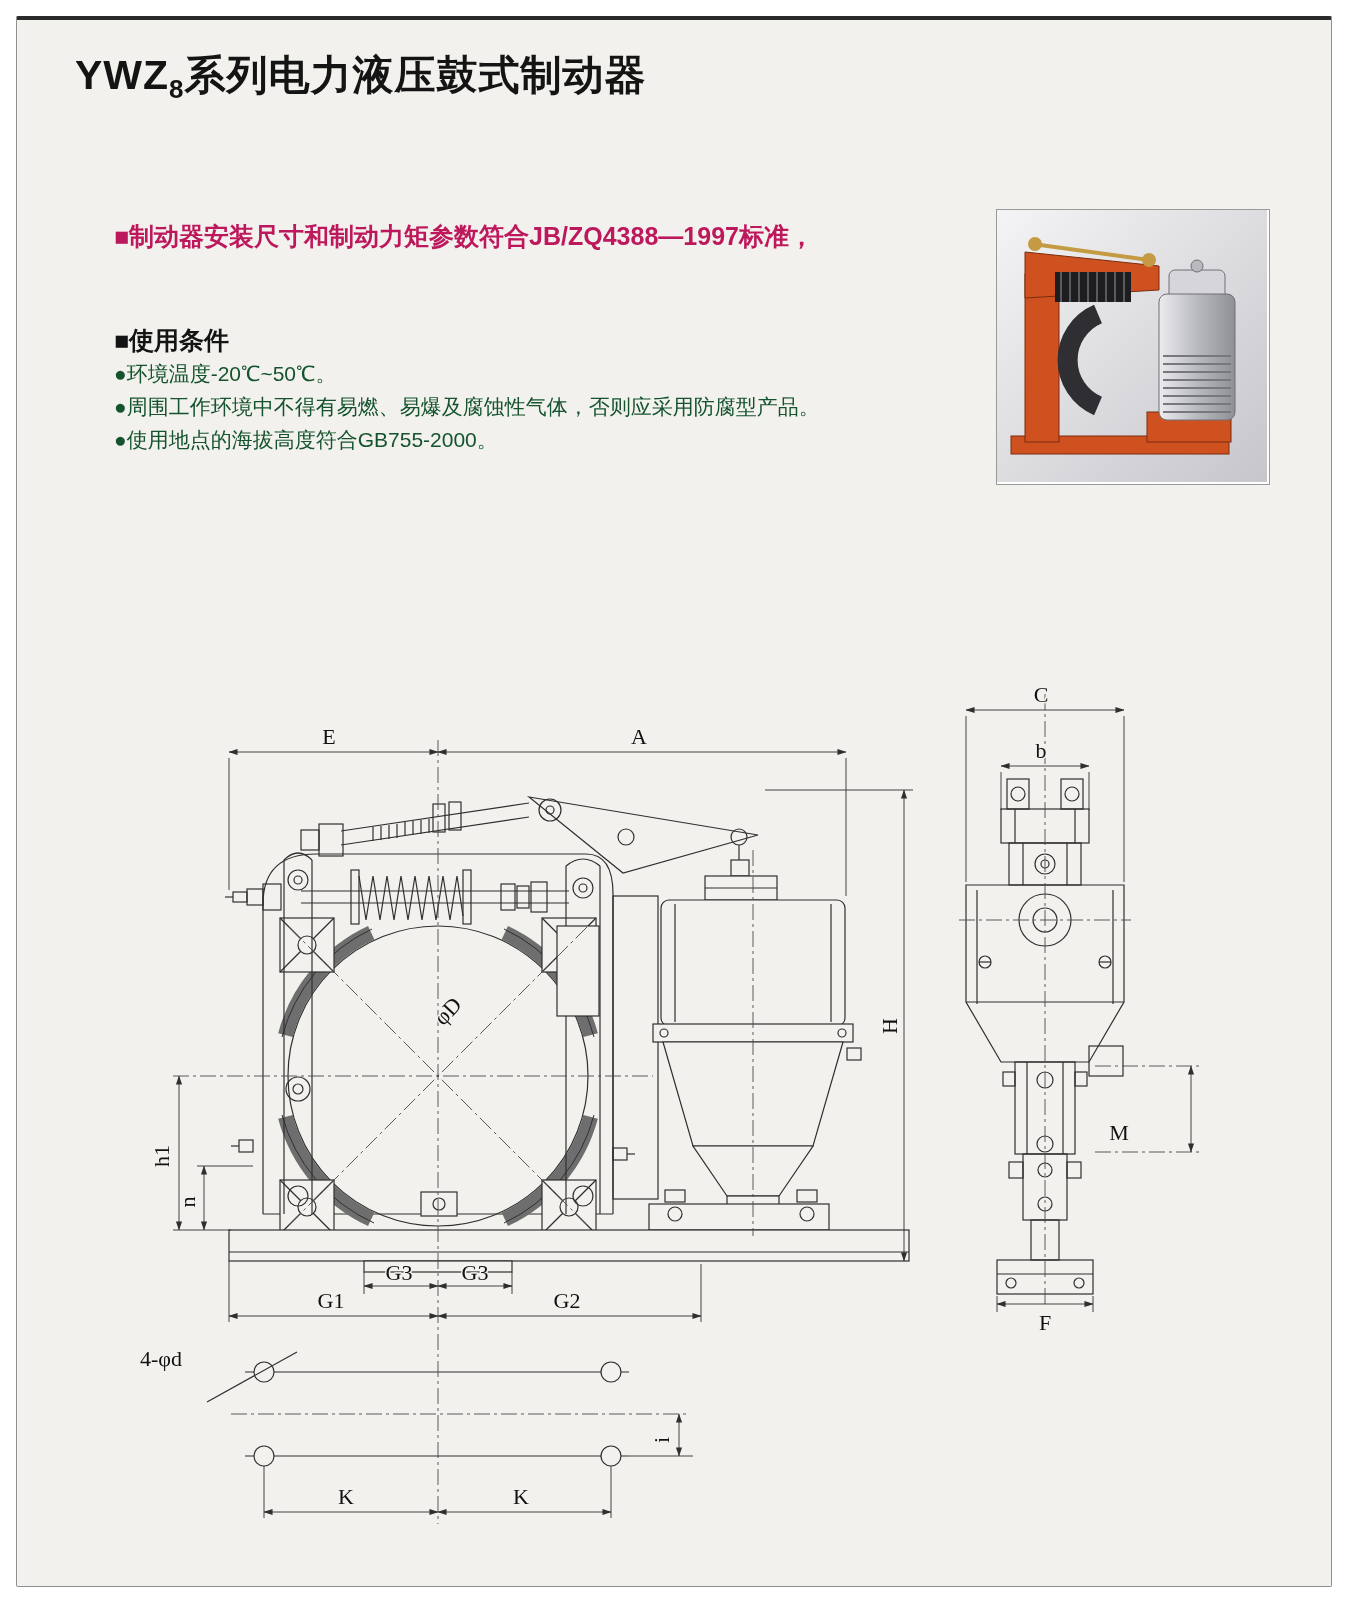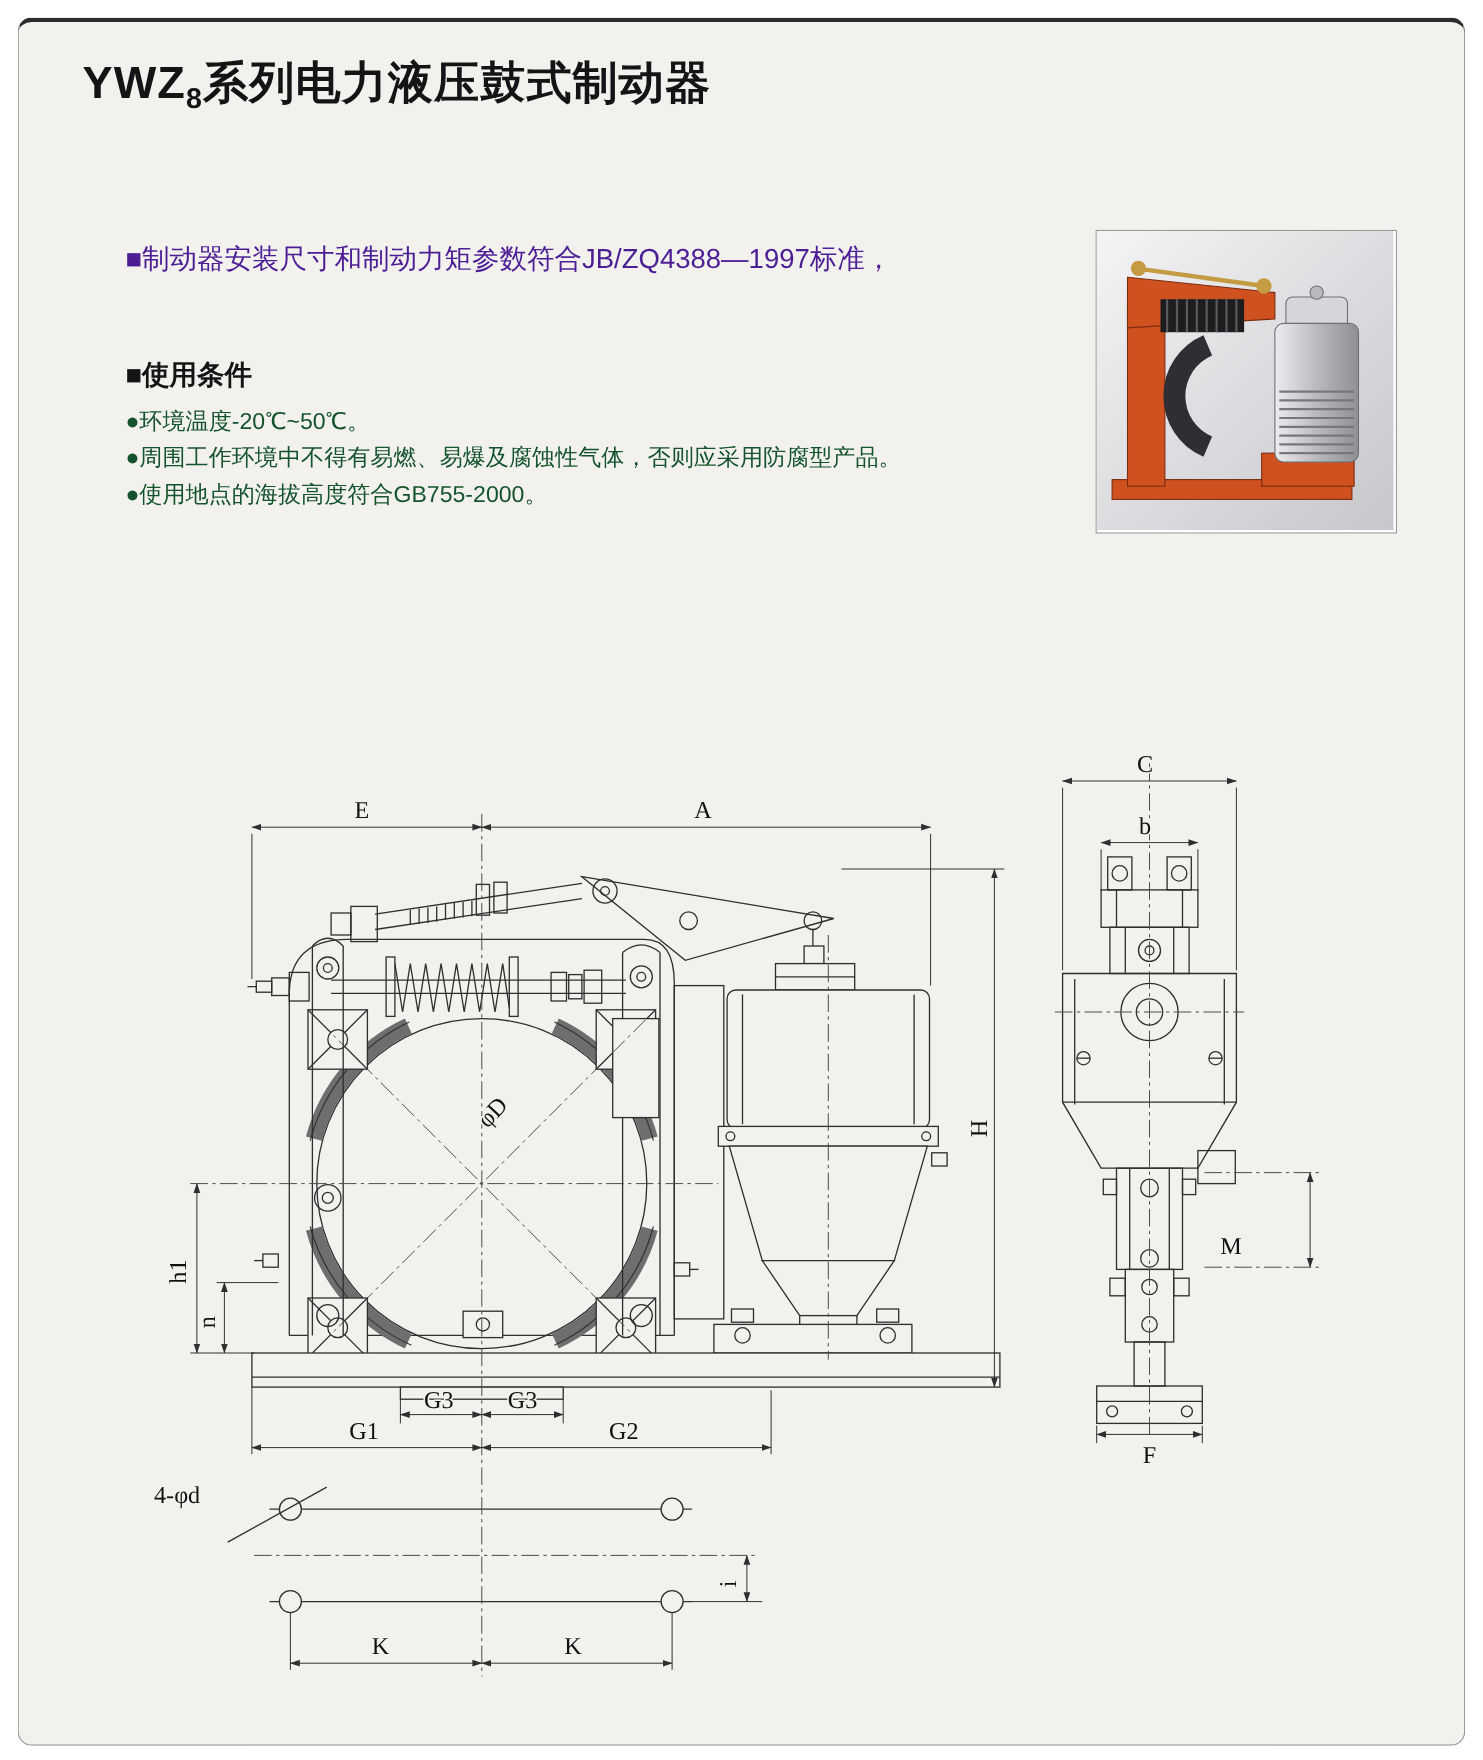--- a/index.html
+++ b/index.html
@@ -7,35 +7,35 @@
     width:1348px;height:1600px;position:relative;
     background:#ffffff;
     font-family:"Liberation Sans",sans-serif;
     color:#111;
   }
   .page{
     position:absolute;left:16px;top:16px;width:1314px;height:1566px;
     background:#f2f1ed;
     border:1px solid #8f8f8f;
     border-top:4px solid #2b2b2b;
-    border-radius:13px;
+    border-radius:2px;
     overflow:hidden;
   }
   .title{
     position:absolute;left:58px;top:28px;
     font-size:41px;font-weight:700;letter-spacing:1px;color:#141414;
   }
   .title sub{font-size:26px;font-weight:700;}
   .intro{
     position:absolute;left:97px;top:196px;width:870px;
-    font-size:25px;font-weight:400;line-height:41px;color:#4c1d95;
+    font-size:25px;font-weight:700;line-height:41px;color:#be185d;
   }
   .intro-line2{padding-left:27px;}
   .conditions{position:absolute;left:97px;top:304px;width:880px;}
-  .cond-heading{font-size:25px;font-weight:700;margin-bottom:10px;color:#141414;}
+  .cond-heading{font-size:25px;font-weight:700;color:#141414;}
   .cond-item{font-size:21px;line-height:33px;color:#14532d;}
   .photo-box{
     position:absolute;left:979px;top:189px;width:272px;height:274px;
     border:1px solid #9a9a9a;background:#fff;
   }
   .photo-box svg{display:block;}
   .drawing{position:absolute;left:0;top:644px;width:1314px;height:900px;}
   .drawing text{
     font-family:"Liberation Serif",serif;font-size:22px;fill:#111;
     paint-order:stroke;stroke:#f2f1ed;stroke-width:3px;stroke-linejoin:round;

